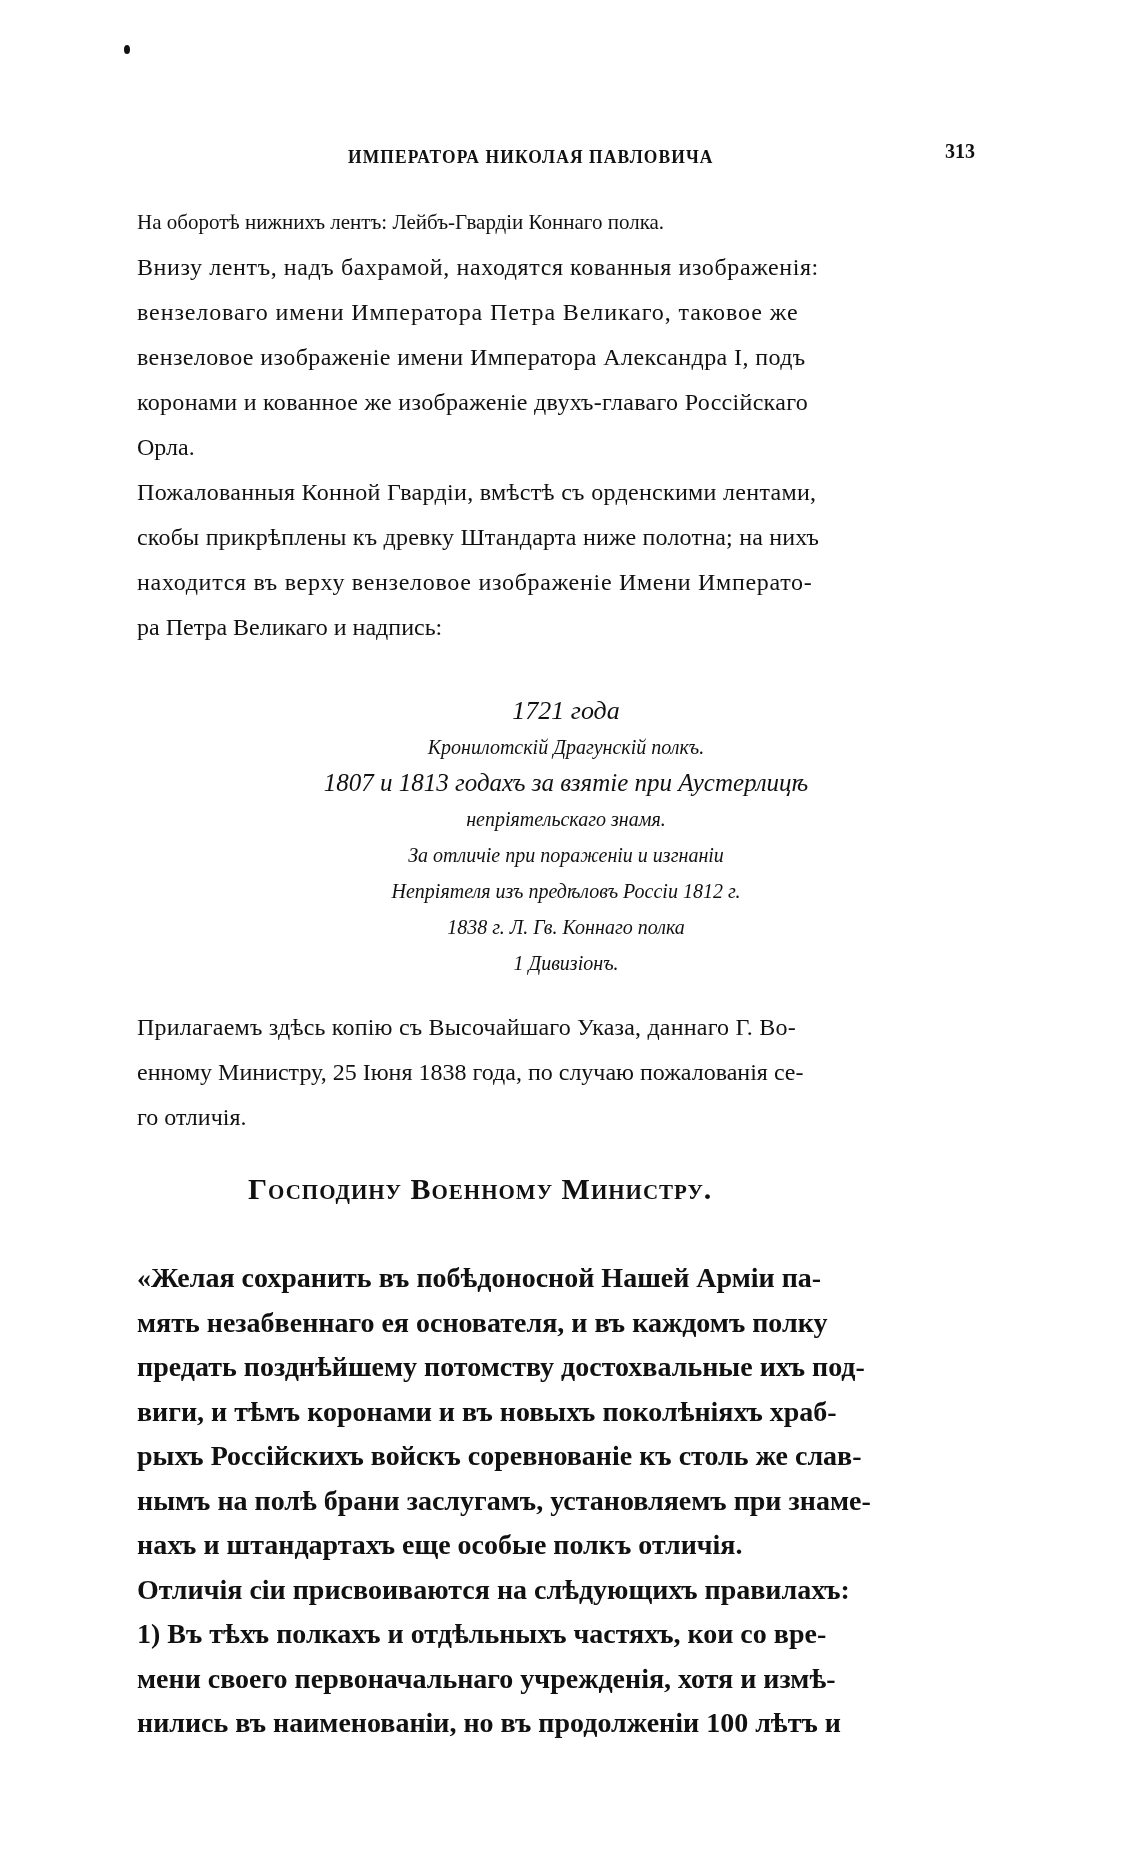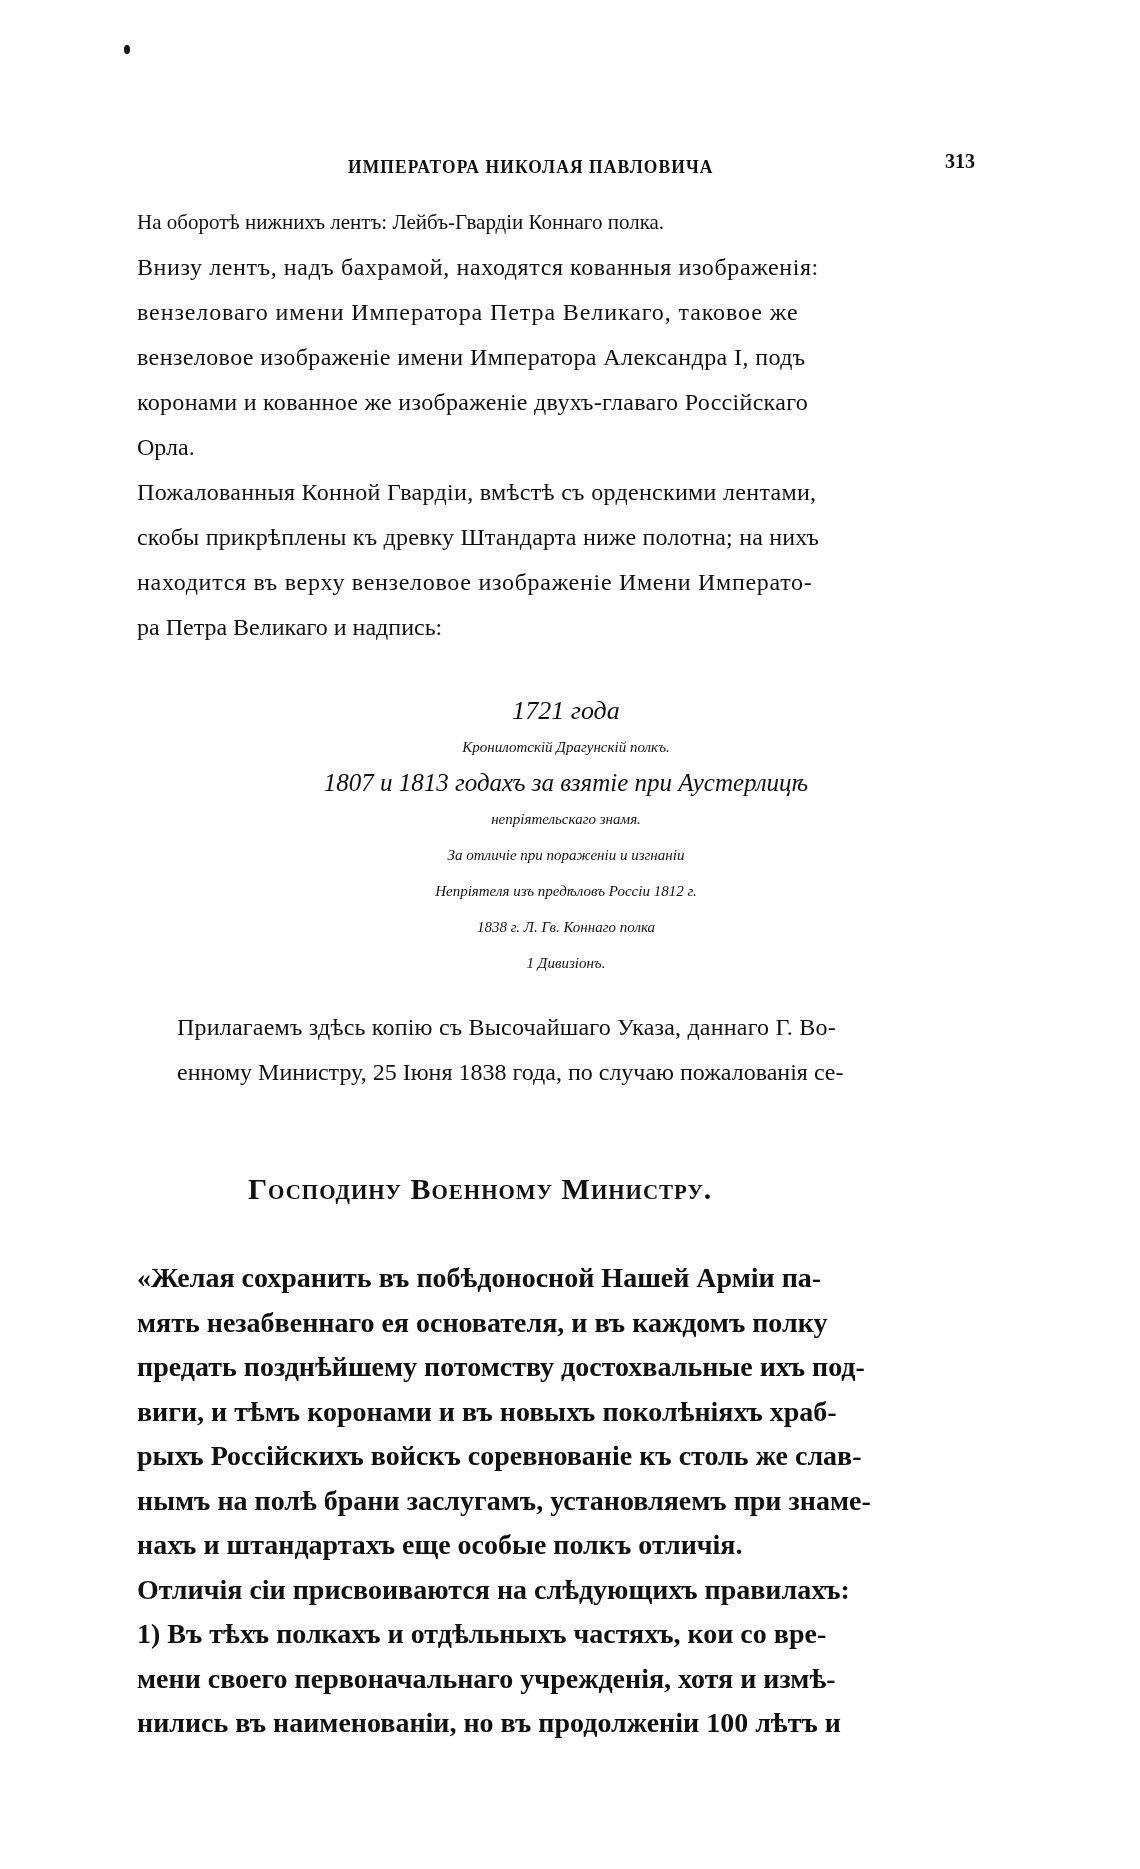--- a/index.html
+++ b/index.html
@@ -1,31 +1,31 @@
 <!DOCTYPE html>
 <html><head>
 <meta charset="utf-8">
 <style>
   html, body { margin: 0; padding: 0; background: #ffffff; }
   body { width: 1140px; height: 1869px; position: relative; overflow: hidden;
          font-family: "Liberation Serif", "DejaVu Serif", serif; color: #111; }
   .page { position: absolute; left: 0; top: 0; width: 1140px; height: 1869px; }
   .dot { position: absolute; left: 124px; top: 45px; width: 6px; height: 9px; background: #111; border-radius: 50%; }
-  .running-head { position: absolute; top: 150px; left: 0; width: 1140px; height: 36px; }
+  .running-head { position: absolute; top: 140px; left: 0; width: 1140px; height: 36px; }
   .rh-title { position: absolute; left: 348px; top: 6px; font-size: 19px; letter-spacing: 1.2px; font-weight: bold;
               transform: scaleX(0.92); transform-origin: left center; text-transform: uppercase; }
   .rh-page { position: absolute; left: 945px; top: 0; font-size: 20px; font-weight: bold; }
 
   .text-block { position: absolute; left: 137px; width: 858px; }
   .line { height: 45px; line-height: 45px; font-size: 24px; white-space: nowrap;
           display: flex; justify-content: space-between; }
   .line.last { justify-content: flex-start; gap: 10px; }
 
   .inscription { position: absolute; left: 137px; width: 858px; top: 693px; text-align: center; }
-  .ins-line { height: 36px; line-height: 36px; font-size: 15px; font-style: italic; white-space: nowrap; }
+  .ins-line { height: 36px; line-height: 36px; font-size: 20px; font-style: italic; white-space: nowrap; }
 
   .heading { position: absolute; left: 248px; top: 1172px; font-size: 30px; font-weight: bold;
              font-variant: small-caps; letter-spacing: 1px; white-space: nowrap; }
 
   .bold-block { position: absolute; left: 137px; width: 858px; top: 1256px; }
   .bline { height: 44.5px; line-height: 44.5px; font-size: 28px; font-weight: bold; white-space: nowrap;
            display: flex; justify-content: space-between; }
   .bline.last { justify-content: flex-start; gap: 10px; }
 </style>
 </head>
@@ -59,23 +59,24 @@
     <div class="ins-line" style="font-size:26px;">1721 года</div>
     <div class="ins-line">Кронилотскій Драгунскій полкъ.</div>
     <div class="ins-line" style="font-size:25px;">1807 и 1813 годахъ за взятіе при Аустерлицѣ</div>
     <div class="ins-line">непріятельскаго знамя.</div>
     <div class="ins-line">За отличіе при пораженіи и изгнаніи</div>
     <div class="ins-line">Непріятеля изъ предѣловъ Россіи 1812 г.</div>
     <div class="ins-line">1838 г. Л. Гв. Коннаго полка</div>
     <div class="ins-line">1 Дивизіонъ.</div>
   </div>
 
-  <div class="text-block" style="top:1005px;margin-left:40px;">
+  <div class="text-block" style="top:1005px;">
     <div class="line last" style="letter-spacing: 0.2px; display: block;">Прилагаемъ здѣсь копію съ Высочайшаго Указа, даннаго Г. Во-</div>
     <div class="line last" style="display: block;">енному Министру, 25 Іюня 1838 года, по случаю пожалованія се-</div>
+    <div class="line last" style="display: block;">го отличія.</div>
   </div>
 
   <div class="heading">Господину Военному Министру.</div>
 
   <div class="bold-block">
     <div class="bline last" style="display: block;">«Желая сохранить въ побѣдоносной Нашей Арміи па-</div>
     <div class="bline last" style="display: block;">мять незабвеннаго ея основателя, и въ каждомъ полку</div>
     <div class="bline last" style="display: block;">предать позднѣйшему потомству достохвальные ихъ под-</div>
     <div class="bline last" style="display: block;">виги, и тѣмъ коронами и въ новыхъ поколѣніяхъ храб-</div>
     <div class="bline last" style="display: block;">рыхъ Россійскихъ войскъ соревнованіе къ столь же слав-</div>

